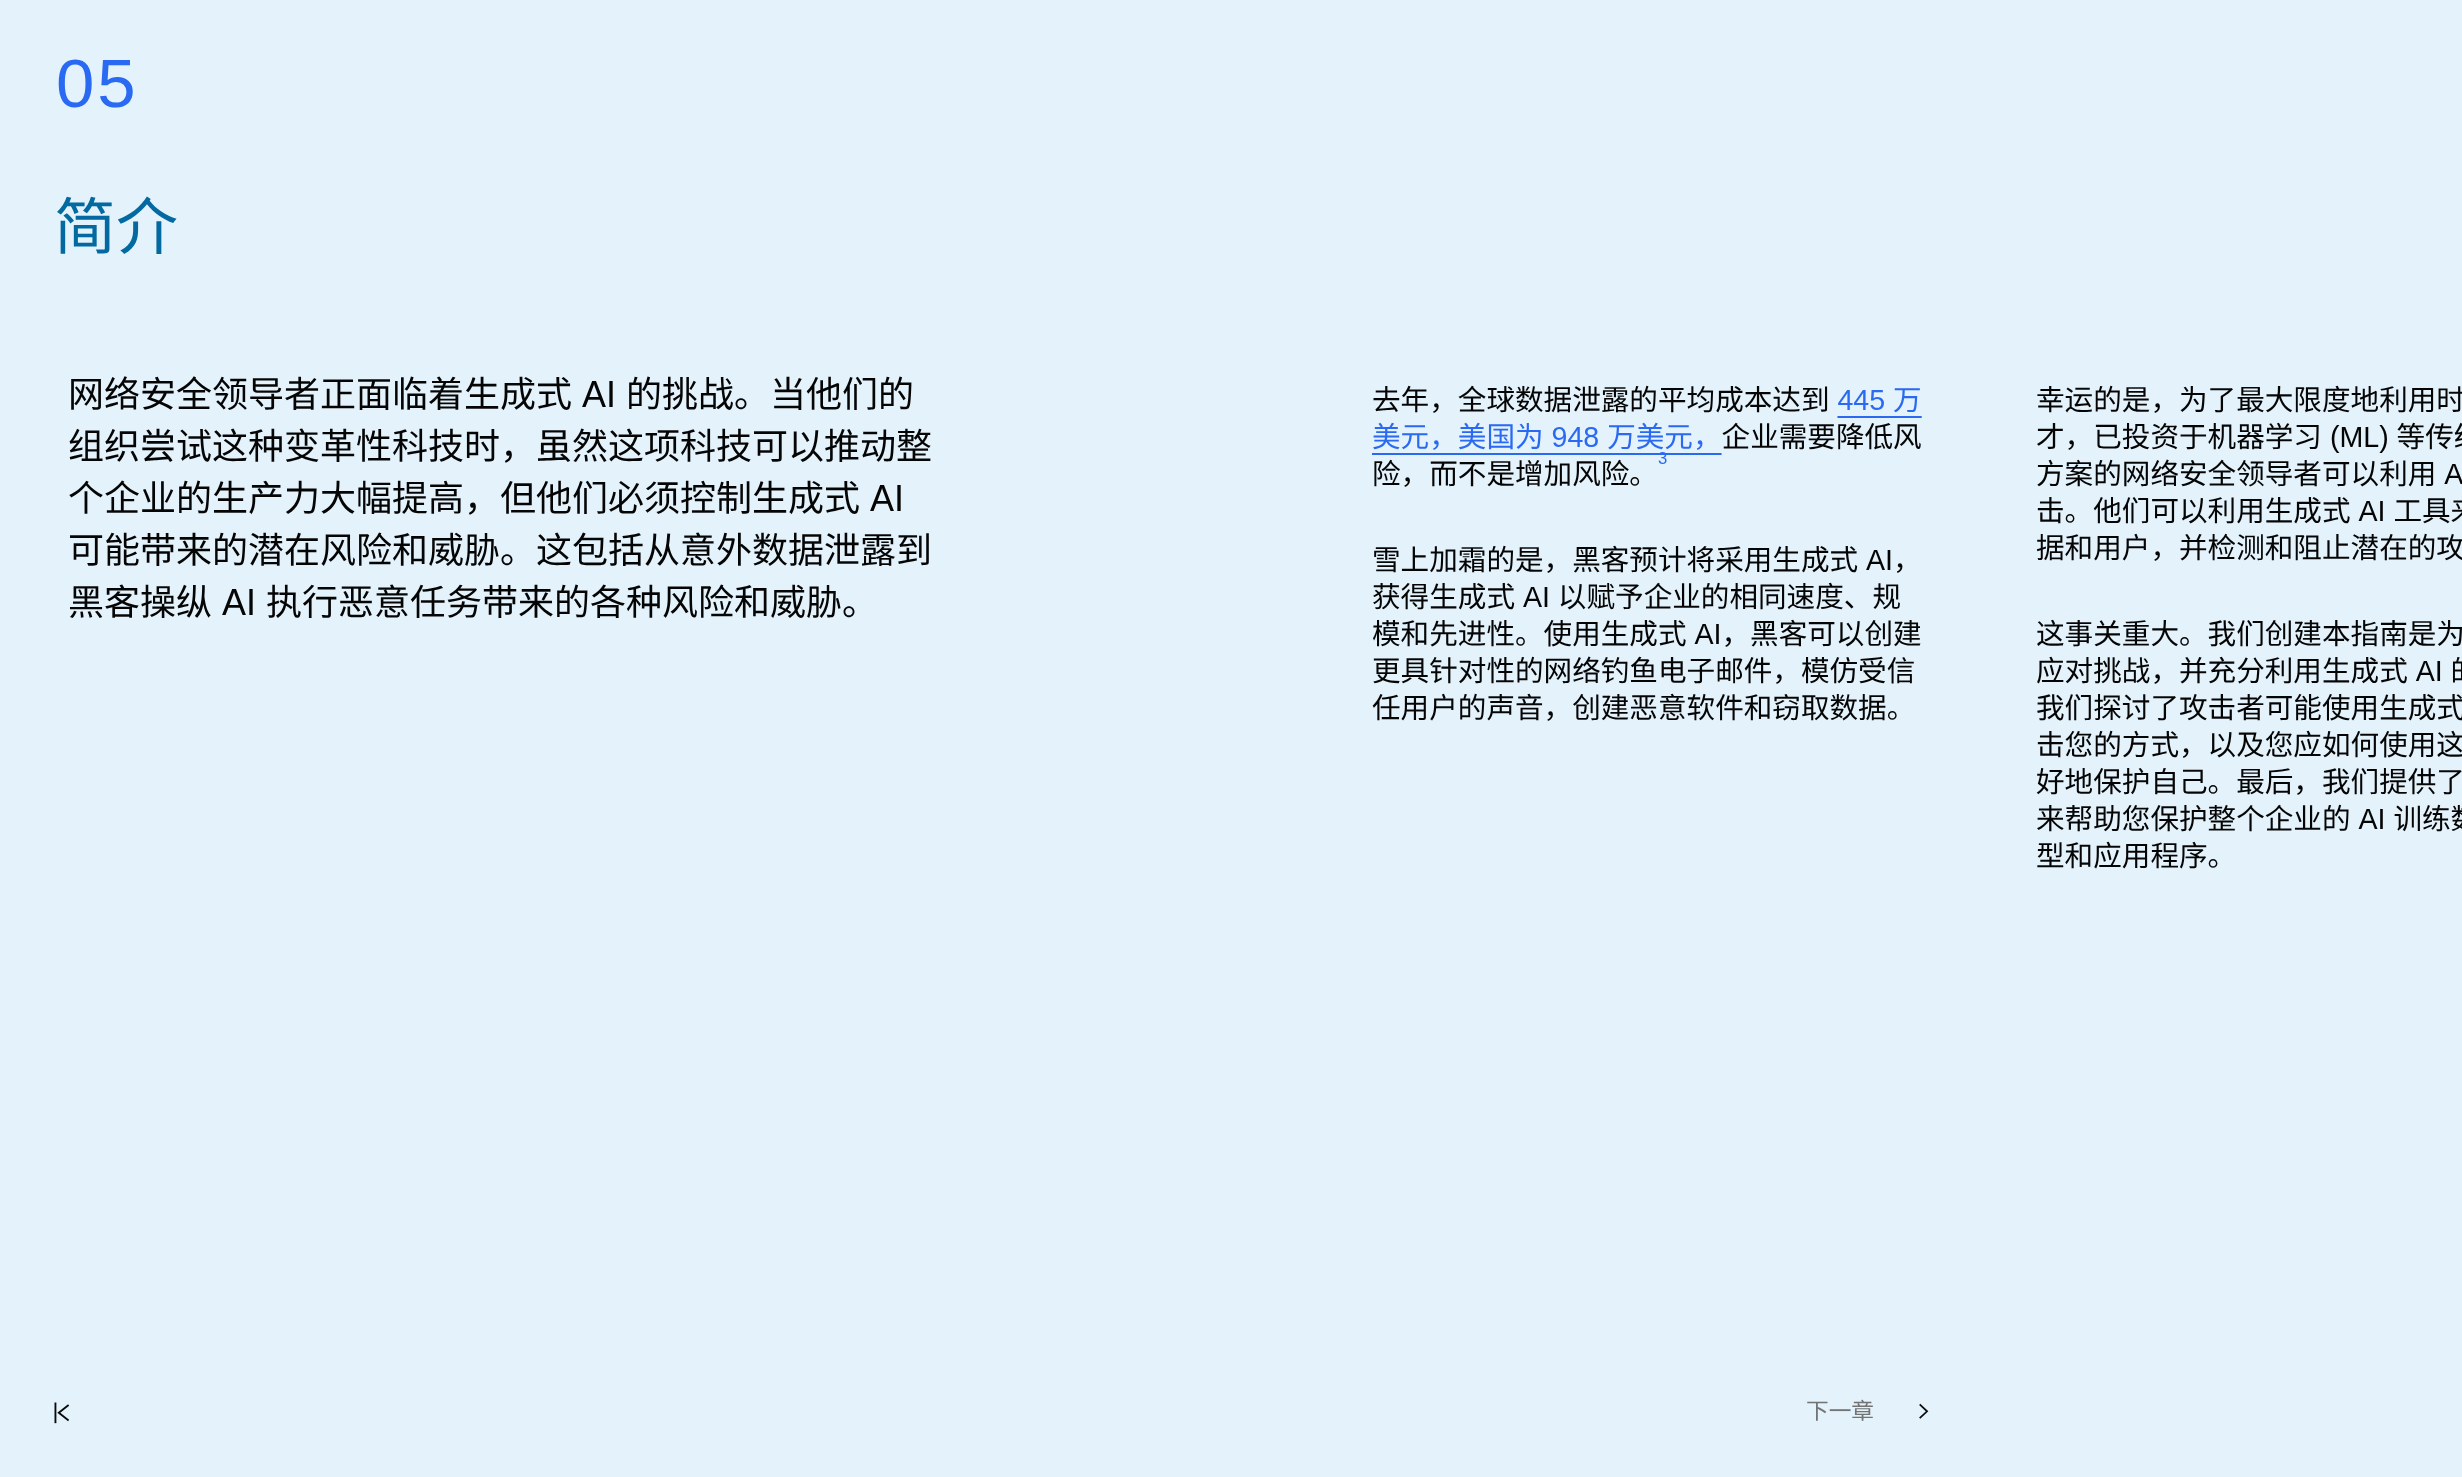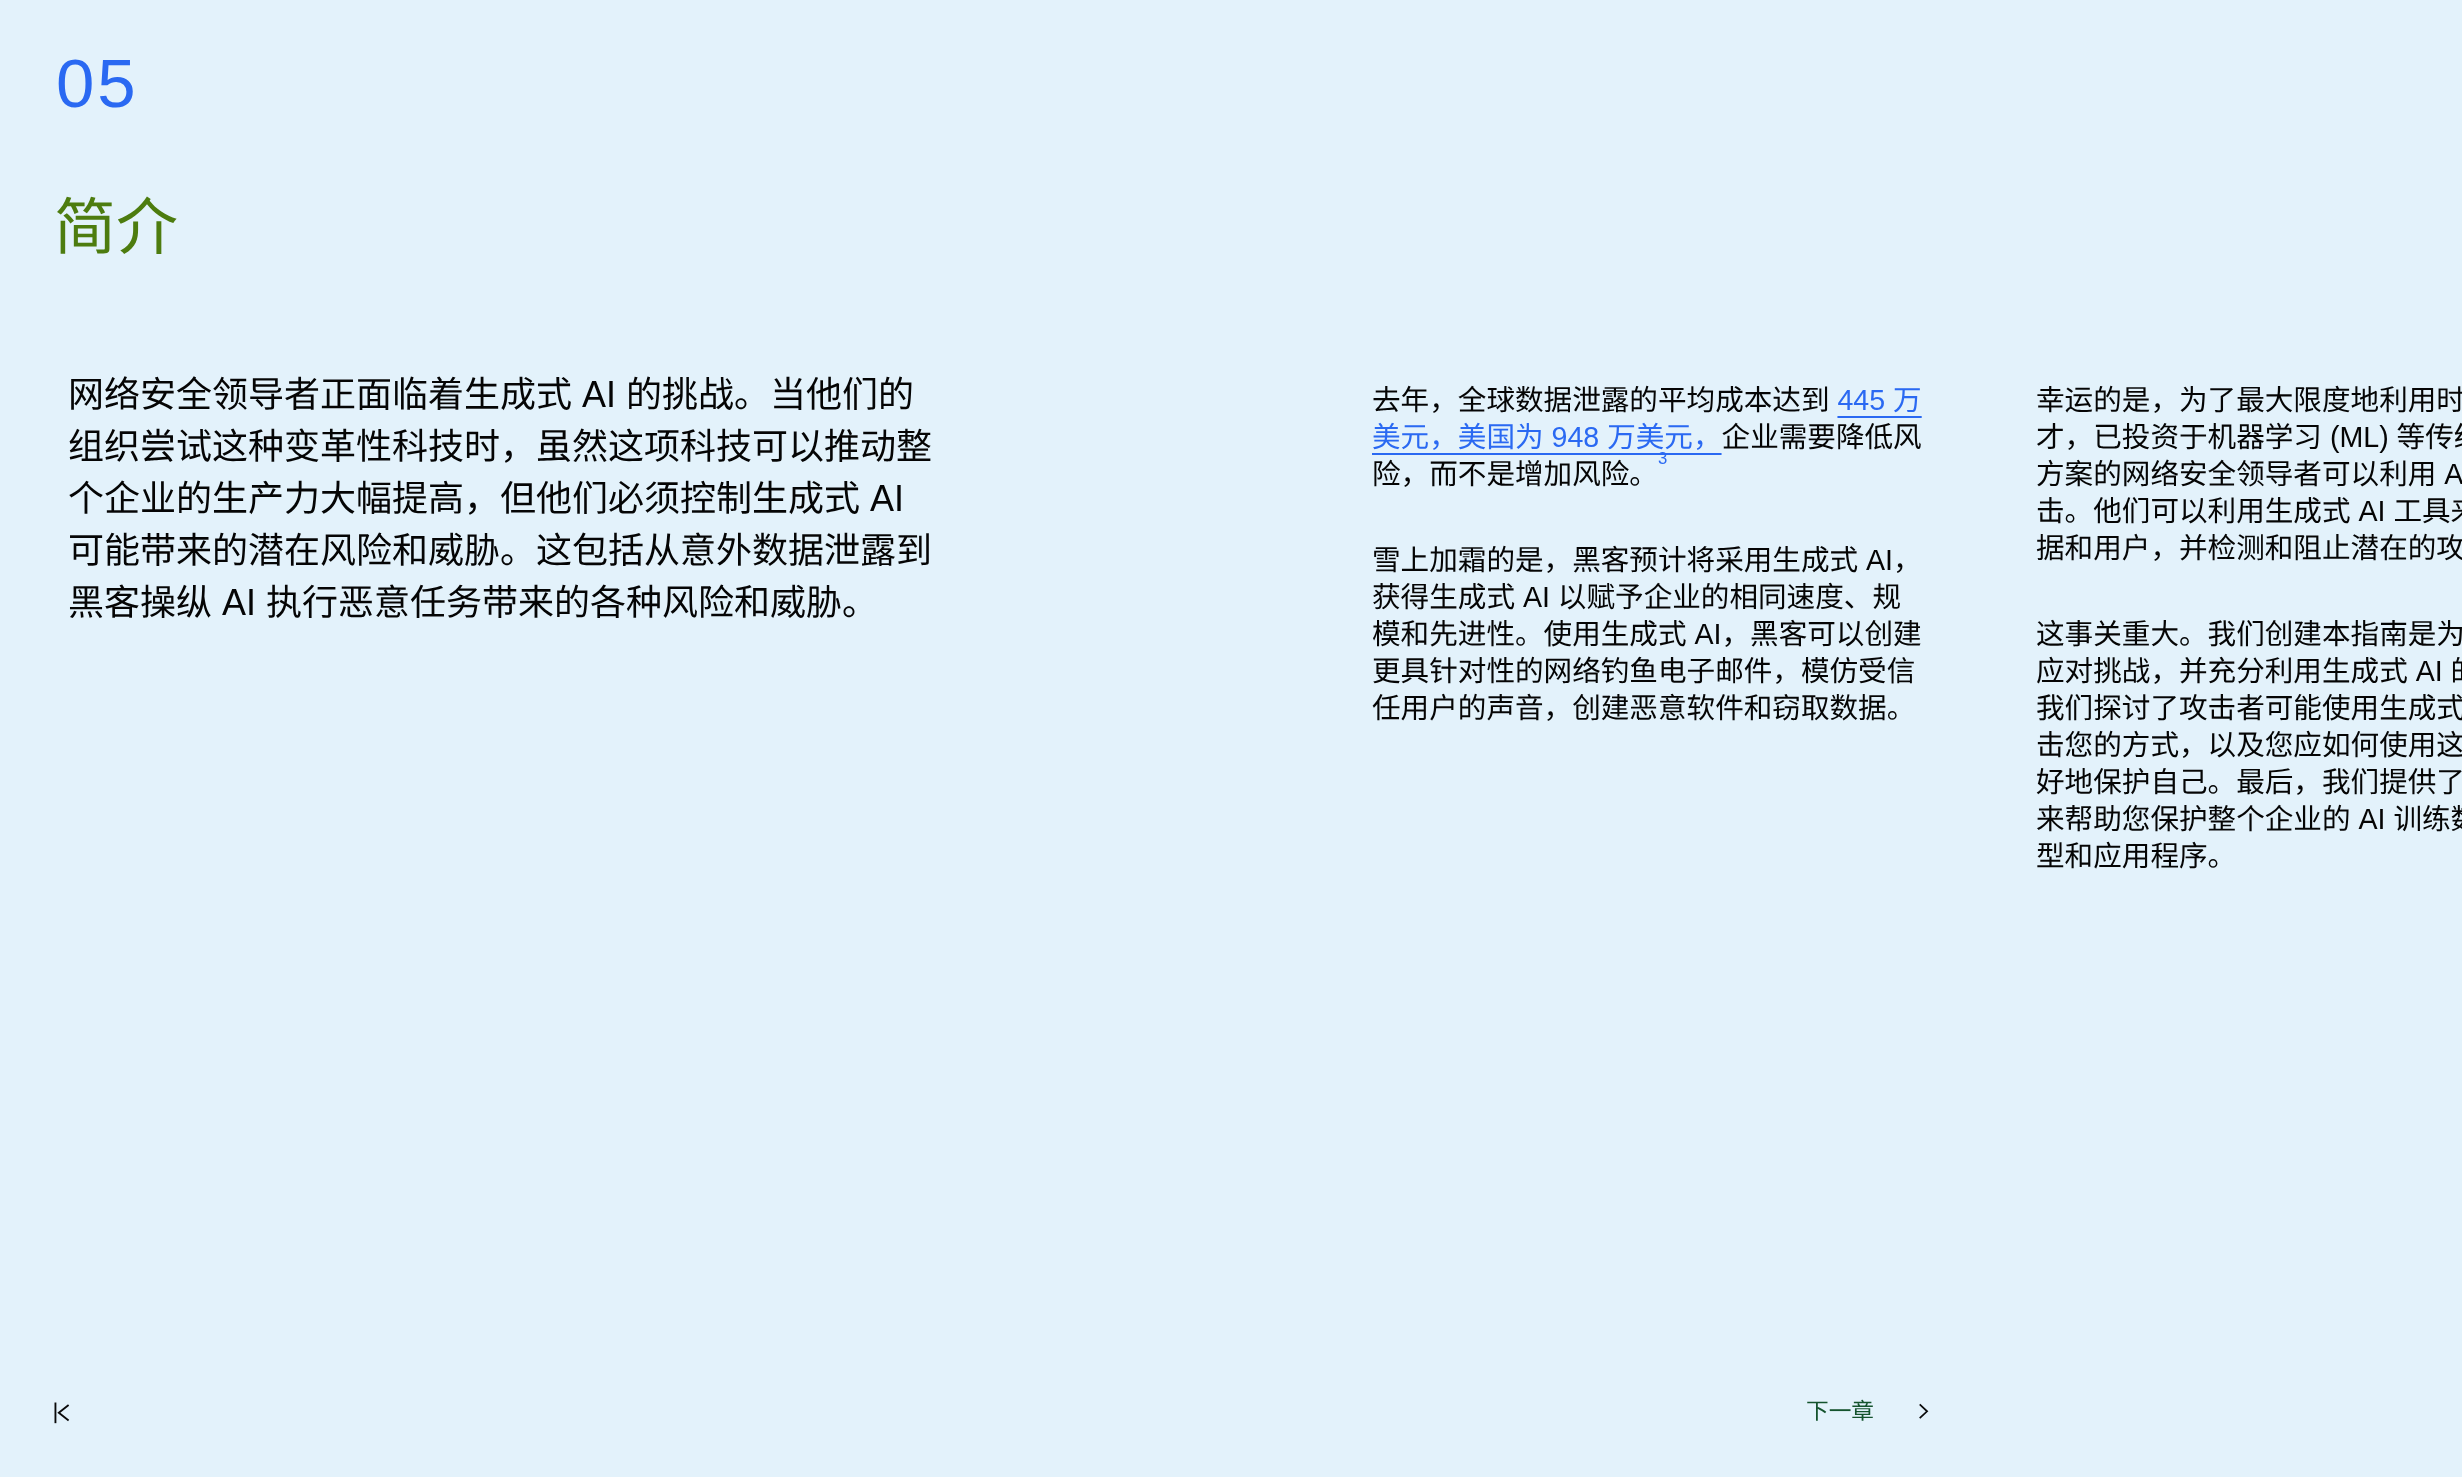--- a/index.html
+++ b/index.html
@@ -15,21 +15,21 @@
   .page { position:absolute; inset:0; }
 
   .section-number {
     position:absolute; left:56px; top:49px;
     font-size:69px; line-height:1; font-weight:300;
     letter-spacing:3px; color:#2A69F2;
   }
   .page-title {
     position:absolute; left:54px; top:192px;
     font-size:62px; line-height:1.15; font-weight:400;
-    color:#4d7c0f;
+    color:#0369a1;
   }
   .lead {
     position:absolute; left:68px; top:369px; width:882px;
     font-size:36px; line-height:52px; font-weight:300;
     overflow-wrap:break-word;
   }
   .col {
     position:absolute; top:382px; width:552px;
     font-size:28.6px; line-height:37px; font-weight:300;
     overflow-wrap:break-word;
@@ -55,21 +55,21 @@
     position:absolute; left:54px; top:1402px;
     background:none; border:none; padding:0; cursor:pointer;
   }
   .footer-first-page svg { display:block; }
 
   .footer-next {
     position:absolute; left:1806px; top:1398px;
     display:flex; align-items:center; gap:43px;
     background:none; border:none; padding:0; cursor:pointer;
     font-family:inherit; font-size:22.7px; line-height:26.6px;
-    font-weight:300; color:#14532d;
+    font-weight:300; color:#737373;
   }
   .footer-next svg { display:block; }
 
   .icon-stroke { stroke:#0a0a0a; stroke-width:3.6; fill:none; }
 </style>
 </head>
 <body>
 
 <div class="page">
 

